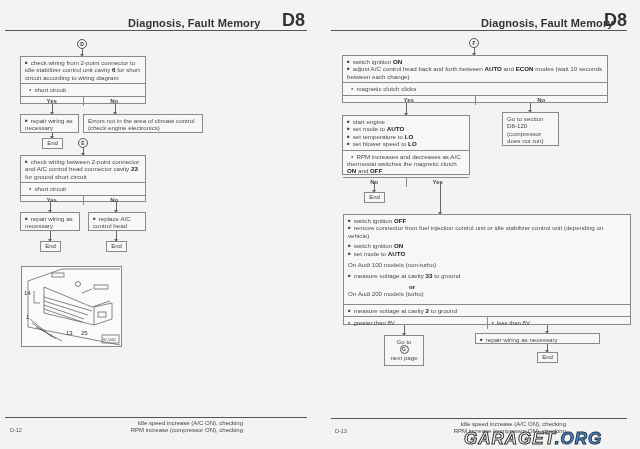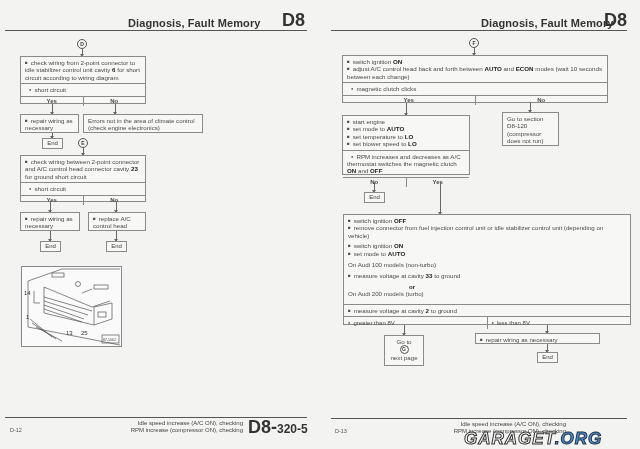--- a/index.html
+++ b/index.html
@@ -136,21 +136,20 @@
       <text x="81" y="74" font-size="3.5" fill="#444" font-family="Liberation Sans, sans-serif">87-1062</text>
     </svg>
   </div>
 
   <div class="hline" style="left:5px;top:417px;width:302px;background:#555;"></div>
   <span class="footer-pg" style="left:10px;top:427px;">D-12</span>
   <div class="footer-desc" style="left:110px;top:420px;width:133px;">
     <div>Idle speed increase (A/C ON), checking</div>
     <div>RPM increase (compressor ON), checking</div>
   </div>
-  <div class="footer-code" style="left:248px;top:417px;"><span style="font-size:18px;">D8-</span><span style="font-size:12px;">320-5</span></div>
 </div>
 
 <div class="page right">
   <span class="hdr-title" style="left:161px;top:17px;">Diagnosis, Fault Memory</span>
   <span class="hdr-code" style="left:284px;top:10px;">D8</span>
   <div class="hline" style="left:11px;top:30px;width:296px;"></div>
 
   <div class="circle" style="left:149px;top:38px;">F</div>
   <div class="vline arrow" style="left:154px;top:48px;height:7px;"></div>
 

